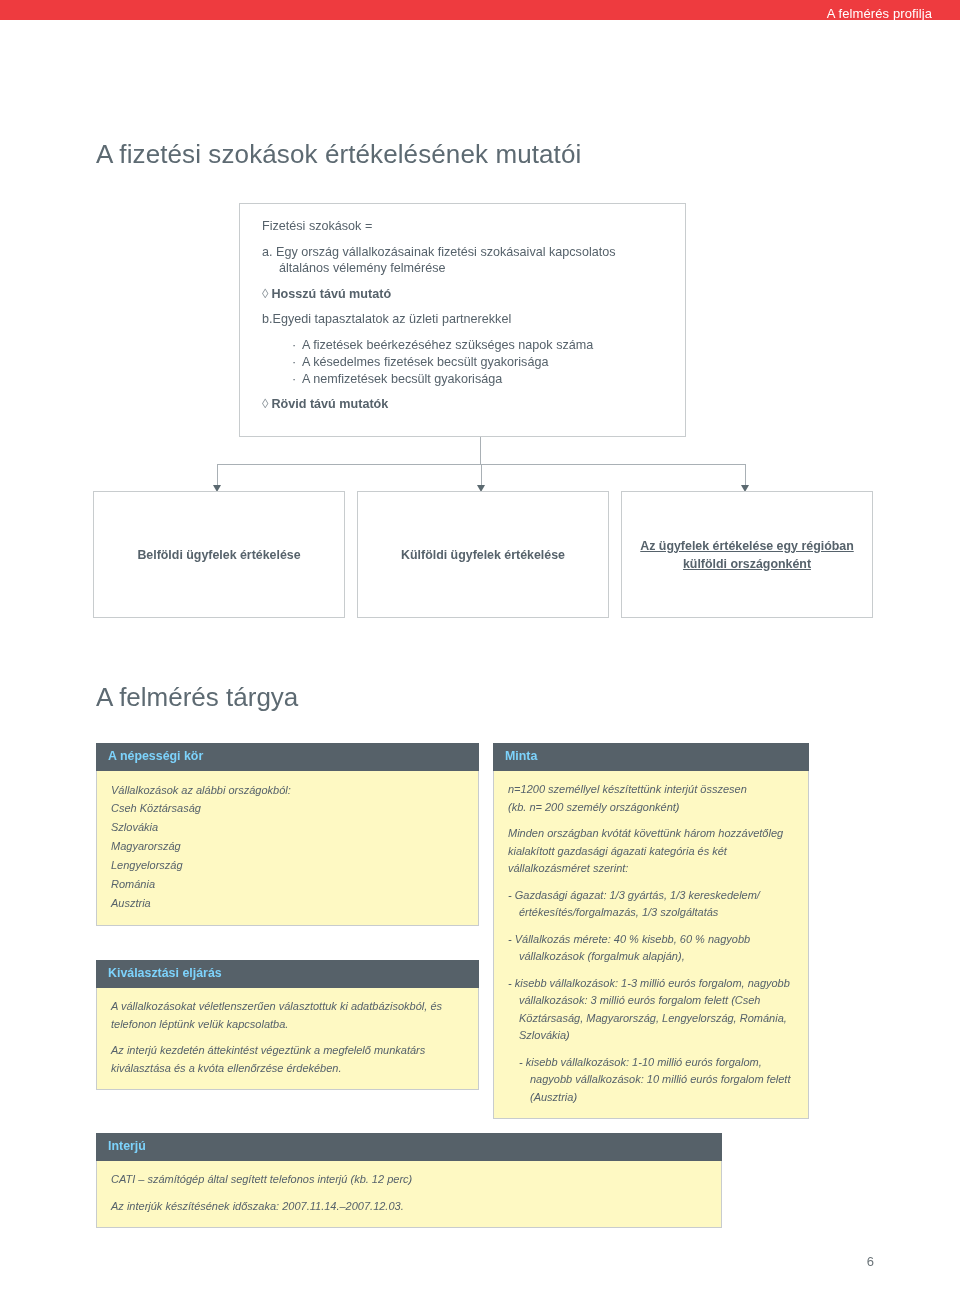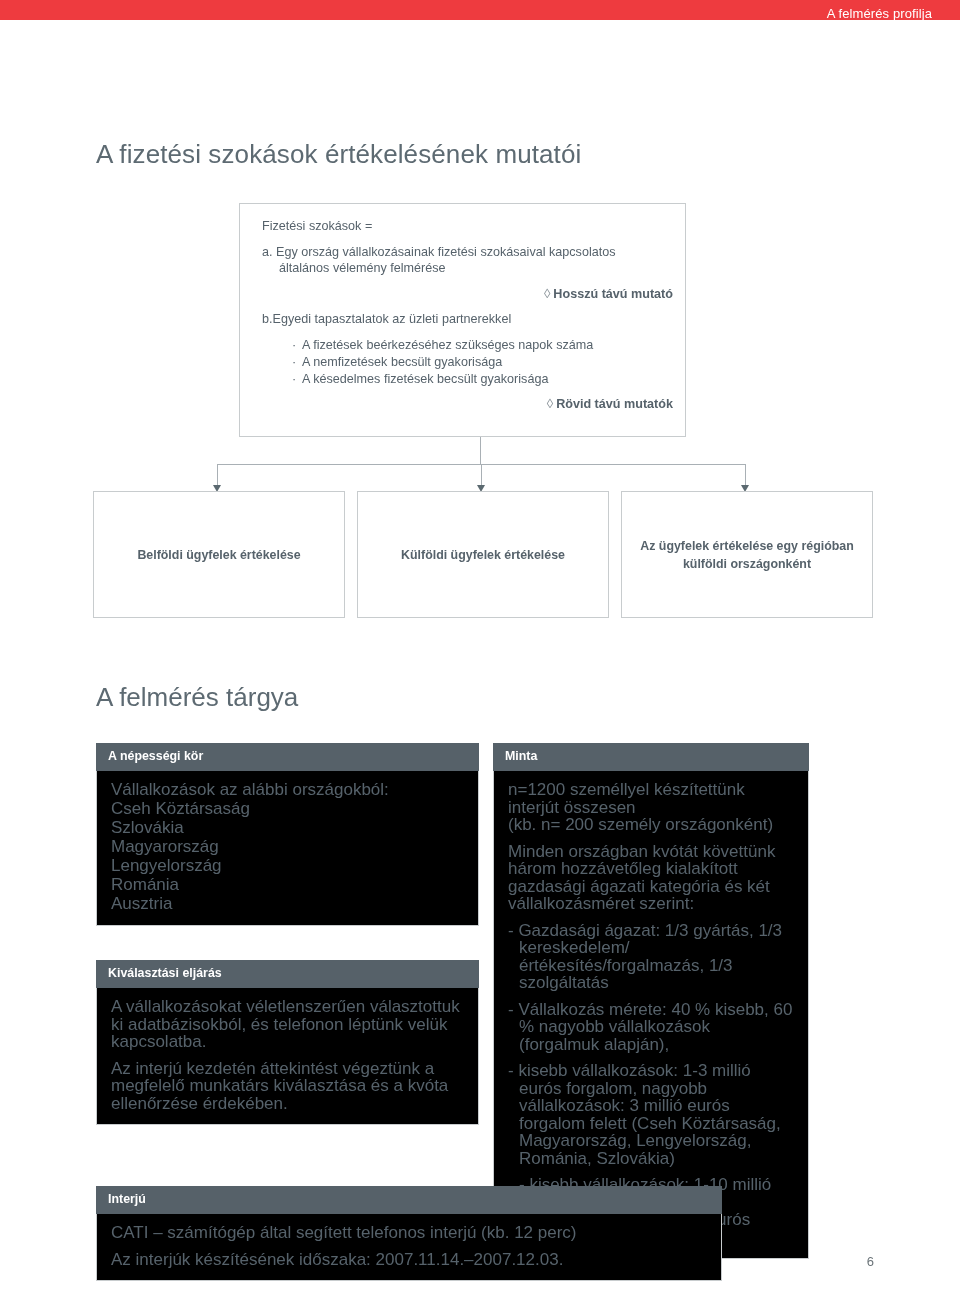--- a/index.html
+++ b/index.html
@@ -68,21 +68,20 @@
     line-height: 16.5px;
   }
   .def-line { margin-bottom: 9px; }
   .def-indent {
     padding-left: 17px;
     text-indent: -17px;
   }
   .def-arrowline {
     font-weight: bold;
     margin-bottom: 9px;
-    text-align: right;
   }
   .diamond-glyph {
     display: inline-block;
     color: #8d969c;
     font-weight: normal;
     margin-right: 3px;
     font-size: 13px;
   }
   .def-sublist {
     margin: 4px 0 8px 0;
@@ -141,70 +140,71 @@
     justify-content: center;
     text-align: center;
     color: #56626b;
     font-size: 12.4px;
     font-weight: bold;
     line-height: 18px;
     padding: 0 14px;
   }
   .branch-box.b1 { left: 93px; }
   .branch-box.b2 { left: 357px; }
-  .branch-box.b3 { left: 621px; }
+  .branch-box.b3 { left: 621px; text-decoration: underline; }
 
   
   .section-title {
     position: absolute;
     left: 96px;
     top: 682px;
     font-size: 26px;
     font-weight: 300;
     color: #5d6a72;
     white-space: nowrap;
   }
 
   
   .panel { position: absolute; box-sizing: border-box; }
   .panel-head {
     background: #566169;
-    color: #ffffff;
+    color: #7dd3fc;
     font-size: 12.4px;
     font-weight: bold;
     padding: 6px 12px 7px 12px;
     line-height: 15px;
   }
   .panel-body {
     border: 1px solid #c8ccce;
     border-top: none;
-    background: #000000;
+    background: #fef9c3;
     color: #56626b;
-    font-size: 17px;
+    font-size: 11px;
     line-height: 17.5px;
     padding: 10px 14px 12px 14px;
+    font-style: italic;
   }
   .panel-body p { margin: 0 0 9px 0; }
   .panel-body p:last-child { margin-bottom: 0; }
   .country-list div { line-height: 19px; }
   .country-list div.first { line-height: 18px; }
 
   .hang {
     padding-left: 11px;
     text-indent: -11px;
   }
   .hang2 {
     padding-left: 22px;
     text-indent: -11px;
   }
 
   .panel-pop   { left: 96px;  top: 743px;  width: 383px; }
   .panel-sel   { left: 96px;  top: 960px;  width: 383px; }
   .panel-minta { left: 493px; top: 743px;  width: 316px; }
-  .panel-int   { left: 96px;  top: 1186px; width: 626px; }
+  .panel-int   { left: 96px;  top: 1133px; width: 626px; }
 
   
   .footer-text {
     position: absolute;
     left: 96px;
     top: 1328px;
     font-size: 10.5px;
     color: #6a7378;
     white-space: nowrap;
   }
@@ -236,22 +236,22 @@
     </div>
 
     <div class="def-arrowline">
       <span class="diamond-glyph">◊</span><span>Hosszú távú mutató</span>
     </div>
 
     <div class="def-line">b.Egyedi tapasztalatok az üzleti partnerekkel</div>
 
     <div class="def-sublist">
       <div>A fizetések beérkezéséhez szükséges napok száma</div>
+      <div>A késedelmes fizetések becsült gyakorisága</div>
       <div>A nemfizetések becsült gyakorisága</div>
-      <div>A késedelmes fizetések becsült gyakorisága</div>
     </div>
 
     <div class="def-arrowline">
       <span class="diamond-glyph">◊</span><span>Rövid távú mutatók</span>
     </div>
 
   </div>
 </div>
 
 <div class="conn conn-v-main"></div>

